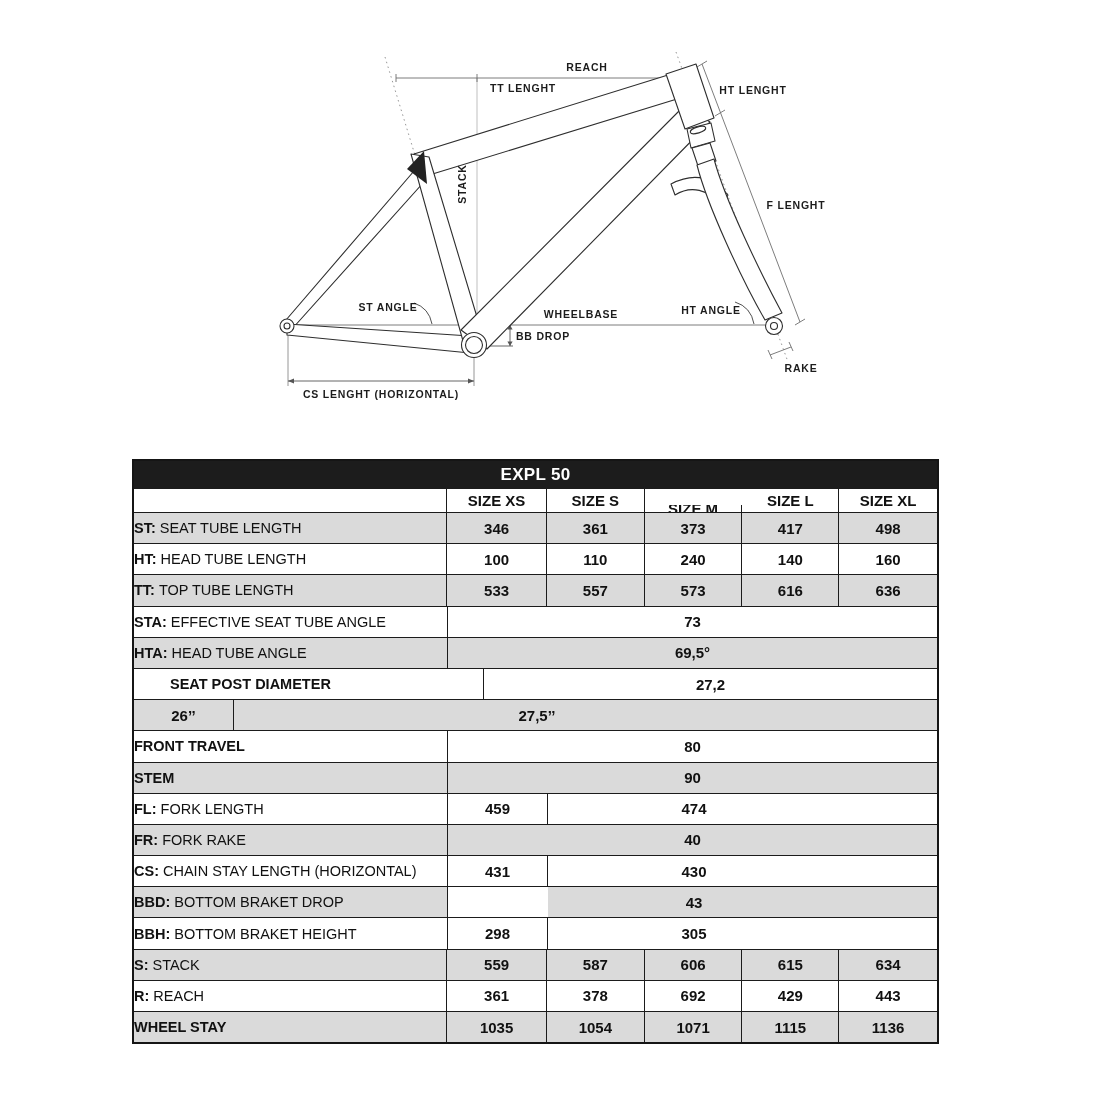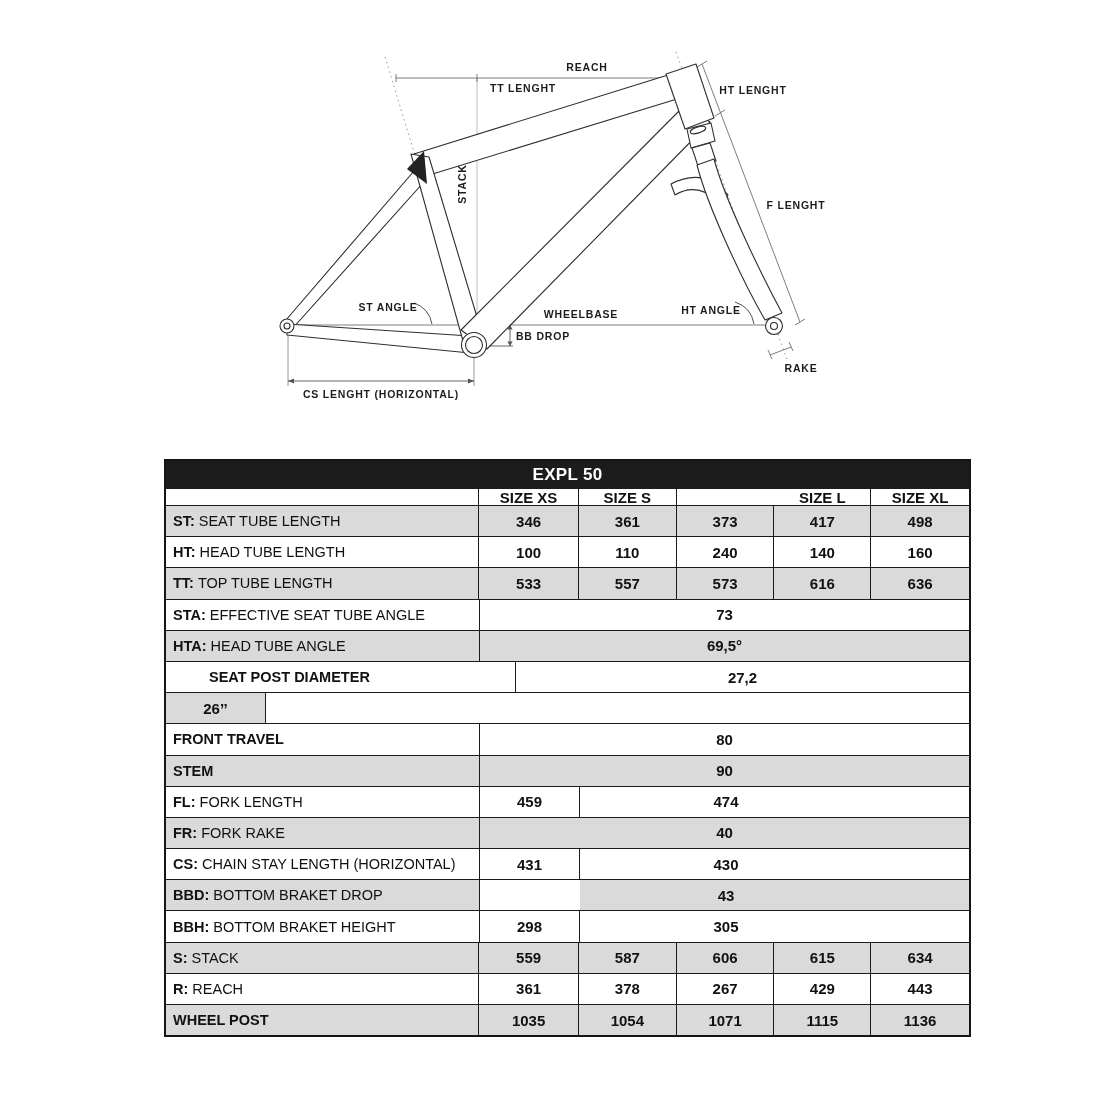--- a/index.html
+++ b/index.html
@@ -5,32 +5,32 @@
   html,body{margin:0;padding:0;background:#fff;}
   body{width:1100px;height:1100px;position:relative;overflow:hidden;
        font-family:"Liberation Sans",sans-serif;color:#111;}
 
   
   #diagram{position:absolute;left:0;top:0;width:1100px;height:455px;}
   #diagram text{font-family:"Liberation Sans",sans-serif;font-size:10.5px;font-weight:700;
                 letter-spacing:.8px;fill:#1c1c1c;}
 
   
-  #spec-table{position:absolute;left:164px;top:459px;width:807px;
+  #spec-table{position:absolute;left:132px;top:459px;width:807px;
               box-sizing:border-box;border:2px solid #151515;background:#fff;}
   #table-title{height:28px;background:#1c1c1c;color:#fff;display:flex;
                align-items:center;justify-content:center;font-size:17px;
                font-weight:700;letter-spacing:.3px;}
   .trow{display:flex;height:30.2px;border-top:1.4px solid #1b1b1b;}
-  .trow.header{height:16px;border-top:none;}
+  .trow.header{height:23px;border-top:none;}
   .trow.shade .cell{background:#dadada;}
   .cell{box-sizing:border-box;display:flex;align-items:center;justify-content:center;
         font-size:15px;font-weight:700;background:#fff;overflow:hidden;white-space:nowrap;}
   .cell.br{border-right:1.4px solid #1b1b1b;}
-  .cell.label{justify-content:flex-start;padding-left:7px;font-weight:400;font-size:14.5px;}
+  .cell.label{justify-content:flex-start;font-weight:400;font-size:14.5px;}
   .cell.label .pfx{font-weight:700;margin-right:4px;}
   .cell.label.allbold{font-weight:700;}
   .cell.hcell{font-size:15px;font-weight:700;}
   .cell.rest{flex:1;padding-right:97px;}
   .cell.fullspan{flex:1;}
 </style>
 </head>
 <body>
 
 <svg id="diagram" viewBox="0 0 1100 455" xmlns="http://www.w3.org/2000/svg">
@@ -152,20 +152,21 @@
       <div class="trow shade">
         <div class="cell label br" style="width: 314px;"><span class="pfx">HTA:</span>HEAD TUBE ANGLE</div>
         <div class="cell fullspan">69,5°</div>
       </div>
       <div class="trow">
         <div class="cell label br allbold" style="width: 314px; margin-left: 36px;">SEAT POST DIAMETER</div>
         <div class="cell fullspan">27,2</div>
       </div>
       <div class="trow shade">
         <div class="cell br" style="width: 100px;">26’’</div>
+        <div class="cell rest">27,5’’</div>
       </div>
       <div class="trow">
         <div class="cell label br allbold" style="width: 314px;">FRONT TRAVEL</div>
         <div class="cell fullspan">80</div>
       </div>
       <div class="trow shade">
         <div class="cell label br allbold" style="width: 314px;">STEM</div>
         <div class="cell fullspan">90</div>
       </div>
       <div class="trow">
@@ -197,26 +198,26 @@
         <div class="cell br" style="width: 100px;">559</div>
         <div class="cell br" style="width: 98px;">587</div>
         <div class="cell br" style="width: 98px;">606</div>
         <div class="cell br" style="width: 97px;">615</div>
         <div class="cell " style="width: 98px;">634</div>
       </div>
       <div class="trow">
         <div class="cell label br" style="width: 314px;"><span class="pfx">R:</span>REACH</div>
         <div class="cell br" style="width: 100px;">361</div>
         <div class="cell br" style="width: 98px;">378</div>
-        <div class="cell br" style="width: 98px;">267</div>
+        <div class="cell br" style="width: 98px;">692</div>
         <div class="cell br" style="width: 97px;">429</div>
         <div class="cell " style="width: 98px;">443</div>
       </div>
       <div class="trow shade">
-        <div class="cell label br allbold" style="width: 314px;">WHEEL POST</div>
+        <div class="cell label br allbold" style="width: 314px;">WHEEL STAY</div>
         <div class="cell br" style="width: 100px;">1035</div>
         <div class="cell br" style="width: 98px;">1054</div>
         <div class="cell br" style="width: 98px;">1071</div>
         <div class="cell br" style="width: 97px;">1115</div>
         <div class="cell " style="width: 98px;">1136</div>
       </div>
     </div>
 </div>
 
 </body></html>

